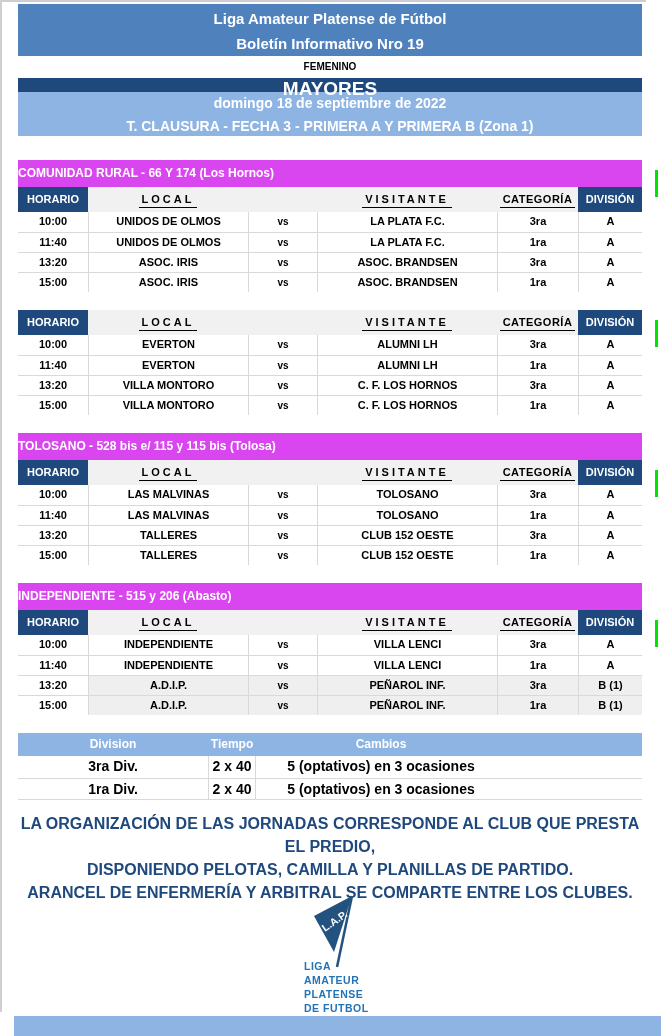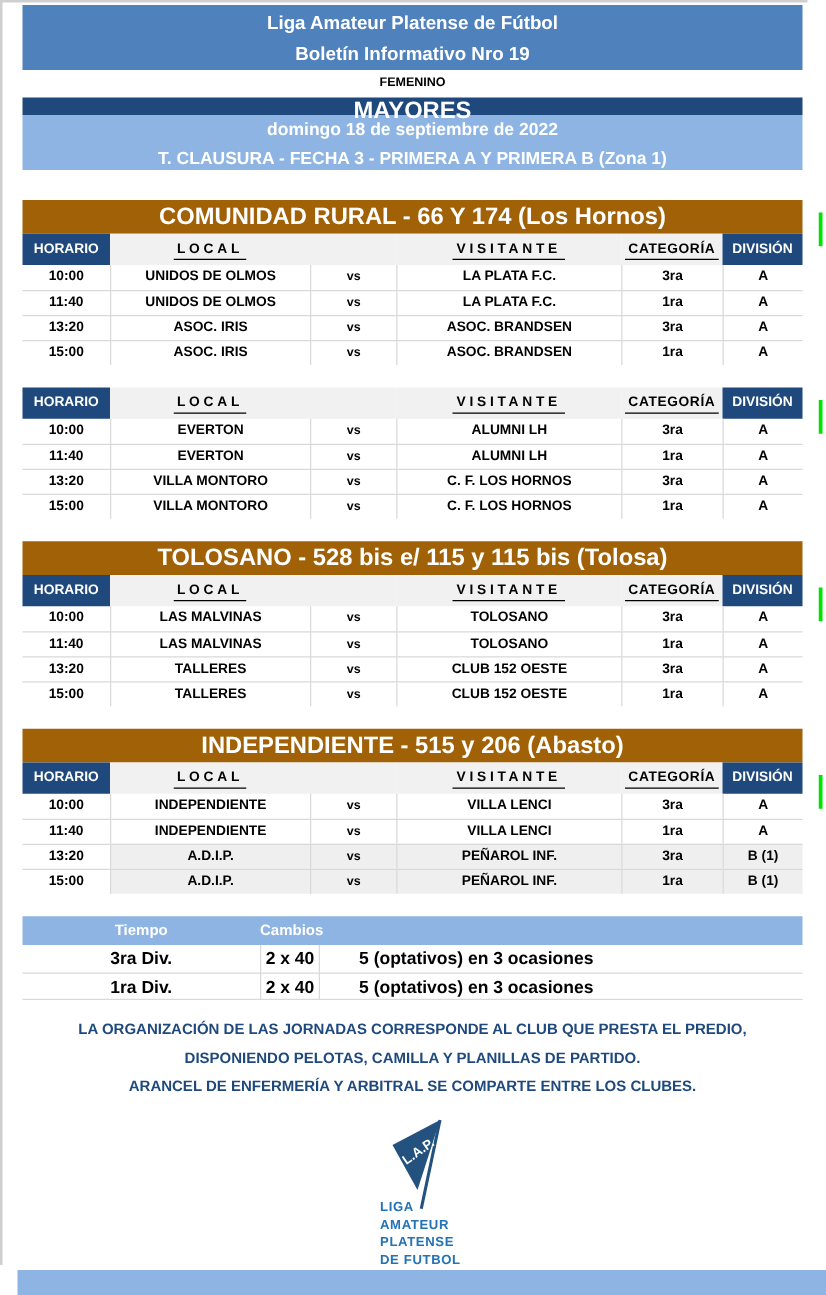--- a/index.html
+++ b/index.html
@@ -14,21 +14,21 @@
 
   .band { text-align:center; font-weight:bold; color:#fff; }
   .band-title { background:#4F81BD; height:52px; padding-top:2px; font-size:15px; line-height:25px; }
   .band-femenino { height:22px; line-height:22px; color:#000; font-size:10px; font-weight:bold; text-align:center; }
   .band-mayores { background:#1F497D; height:14px; line-height:22px; font-size:19px; }
   .band-light { background:#8DB4E2; height:44px; font-size:14px; line-height:23px; }
 
   .spacer { height:24px; }
 
   .venue { margin-bottom:18px; }
-  .venue-title { background:#a16207; color:#fff; font-weight:bold; font-size:19px; height:27px; line-height:27px; text-align:center; }
+  .venue-title { background:#d946ef; color:#fff; font-weight:bold; font-size:12px; height:27px; line-height:27px; }
   .grid { display:grid; grid-template-columns:70px 160px 69px 180px 81px 64px; }
   .vh { height:25px; }
   .vh-c { font-weight:bold; font-size:11px; text-align:center; line-height:25px; }
   .vh-navy { background:#1F497D; color:#fff; }
   .vh-gray { background:#F1F1F1; color:#000; }
   .u { display:inline-block; border-bottom:1.5px solid #000; line-height:15px; padding:0 3px; }
   .ls { letter-spacing:3px; }
   .ls-sm { letter-spacing:0.5px; }
 
   .vr { height:20px; font-weight:bold; font-size:11px; color:#000; }
@@ -41,21 +41,21 @@
   .rules { margin-top:8px; }
   .rgrid { display:grid; grid-template-columns:190px 48px 250px 136px; }
   .rt-h { background:#8DB4E2; height:23px; color:#fff; font-weight:bold; font-size:12px; }
   .rt-h div { text-align:center; line-height:23px; }
   .rt-r { height:22px; font-weight:bold; font-size:14px; }
   .rt-r div { text-align:center; line-height:21px; }
   .rt-r + .rt-r div { border-top:1px solid #D9D9D9; }
   .rt-r:last-child { border-bottom:1px solid #D9D9D9; }
   .rt-r .tiempo { border-left:1px solid #D9D9D9; border-right:1px solid #D9D9D9; }
 
-  .notes { margin-top:12px; text-align:center; color:#1F497D; font-weight:bold; font-size:12px; line-height:23px; }
+  .notes { margin-top:12px; text-align:center; color:#1F497D; font-weight:bold; font-size:16px; line-height:23px; }
 
   .logo { position:absolute; left:300px; top:893px; width:130px; height:125px; }
   .logo svg { position:absolute; left:10px; top:0; }
   .logo-lines { position:absolute; left:4px; top:66px; color:#2373B5; font-weight:bold; font-size:10.5px; line-height:14px; letter-spacing:0.5px; }
 
   .bottom-band { position:absolute; left:14px; top:1016px; width:647px; height:20px; background:#8DB4E2; }
   .green-marker { position:absolute; left:655px; width:3px; height:27px; background:#00E400; }
 </style>
 </head>
 <body>
@@ -247,20 +247,21 @@
         <div class="c">A.D.I.P.</div>
         <div class="c vs">vs</div>
         <div class="c">PEÑAROL INF.</div>
         <div class="c">1ra</div>
         <div class="c">B (1)</div>
       </div>
     </div>
 
     <div class="rules">
       <div class="rgrid rt-h">
+        <div>Division</div>
         <div>Tiempo</div>
         <div>Cambios</div>
         <div></div>
       </div>
       <div class="rgrid rt-r">
         <div>3ra Div.</div>
         <div class="tiempo">2 x 40</div>
         <div>5 (optativos) en 3 ocasiones</div>
         <div></div>
       </div>

